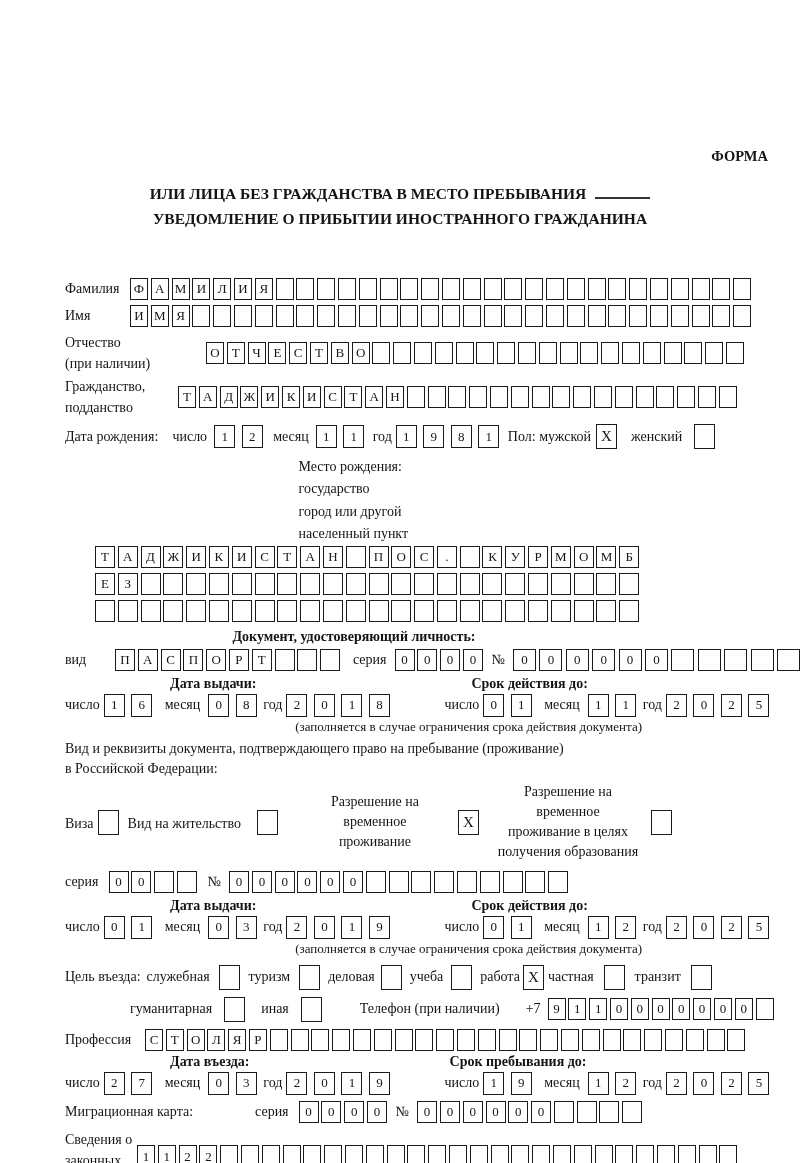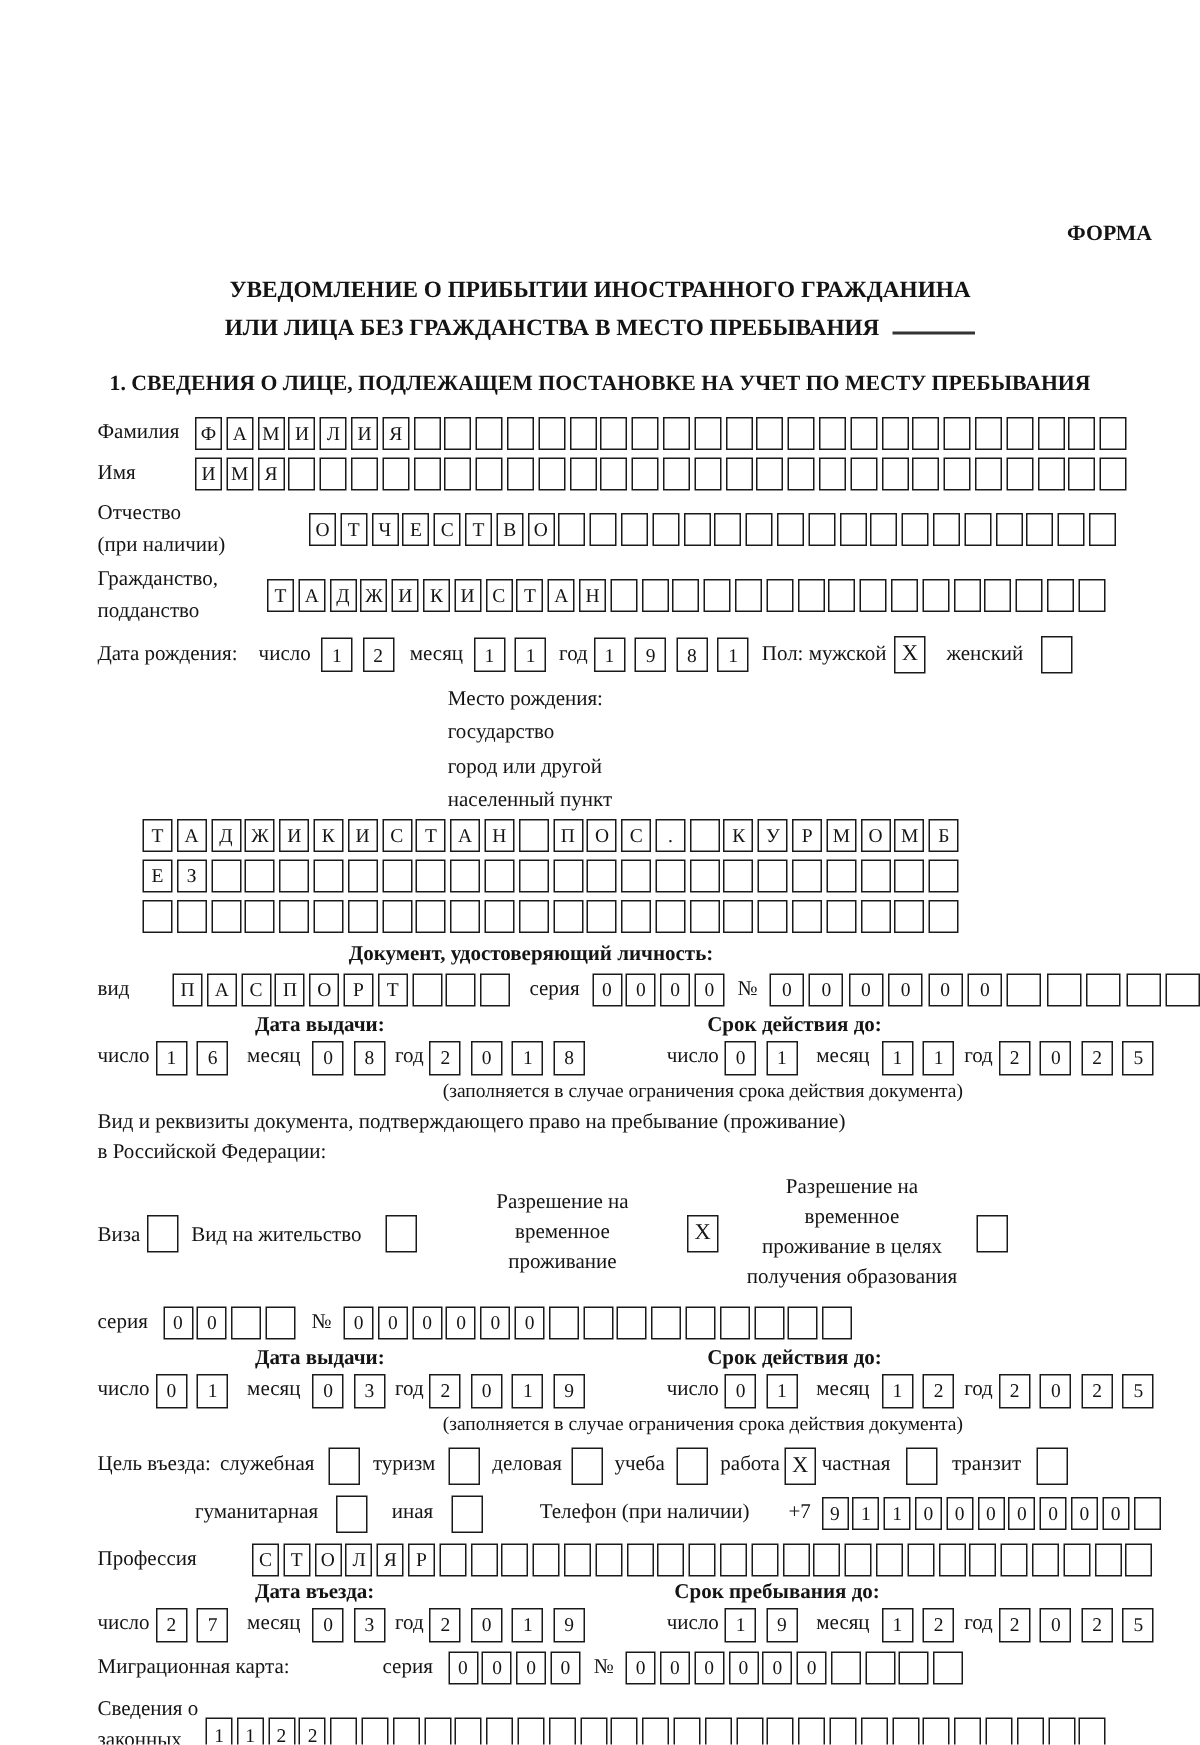--- a/index.html
+++ b/index.html
@@ -37,25 +37,24 @@
 </style>
 </head>
 <body>
 
 <div class="page">
 
 
   <div class="form-word">ФОРМА</div>
 
   <div class="title">
+    <div><span>ИЛИ ЛИЦА БЕЗ ГРАЖДАНСТВА В МЕСТО ПРЕБЫВАНИЯ</span><span class="t-underline"></span></div>
     <div>УВЕДОМЛЕНИЕ О ПРИБЫТИИ ИНОСТРАННОГО ГРАЖДАНИНА</div>
-    <div><span>ИЛИ ЛИЦА БЕЗ ГРАЖДАНСТВА В МЕСТО ПРЕБЫВАНИЯ</span><span class="t-underline"></span></div>
   </div>
 
-  <div class="section1">1. СВЕДЕНИЯ О ЛИЦЕ, ПОДЛЕЖАЩЕМ ПОСТАНОВКЕ НА УЧЕТ ПО МЕСТУ ПРЕБЫВАНИЯ</div>
 
   <div class="content">
 
     <div class="row">
       <span class="lbl" style="width:65px;">Фамилия</span>
       <span class="cells">
           <span class="cell">Ф</span>
           <span class="cell">А</span>
           <span class="cell">М</span>
           <span class="cell">И</span>
@@ -522,21 +521,21 @@
           <span class="cell">0</span>
           <span class="cell">0</span>
           <span class="cell">0</span>
           <span class="cell">0</span>
           <span class="cell">0</span>
           <span class="cell">0</span>
           <span class="cell"></span>
         </span>
     </div>
 
-    <div class="row" style="margin-bottom:3px;gap:23px;">
+    <div class="row" style="margin-bottom:3px;">
       <span class="lbl" style="width:80px;">Профессия</span>
       <span class="cells">
           <span class="cell">С</span>
           <span class="cell">Т</span>
           <span class="cell">О</span>
           <span class="cell">Л</span>
           <span class="cell">Я</span>
           <span class="cell">Р</span>
           <span class="cell"></span>
           <span class="cell"></span>

